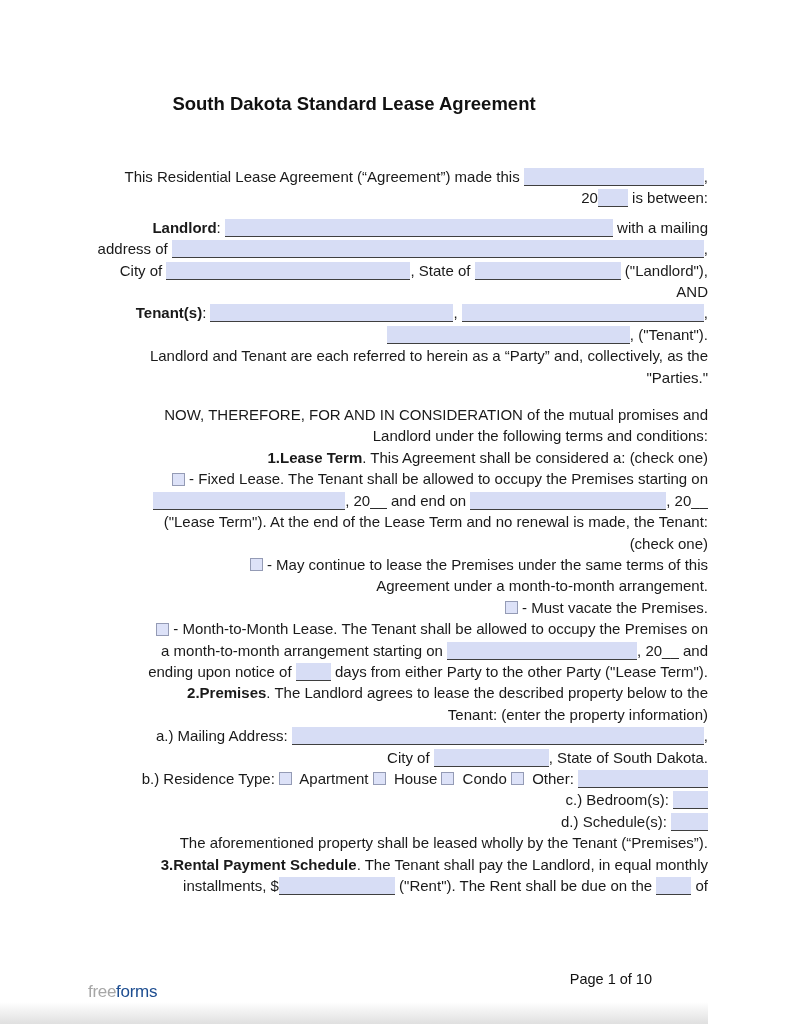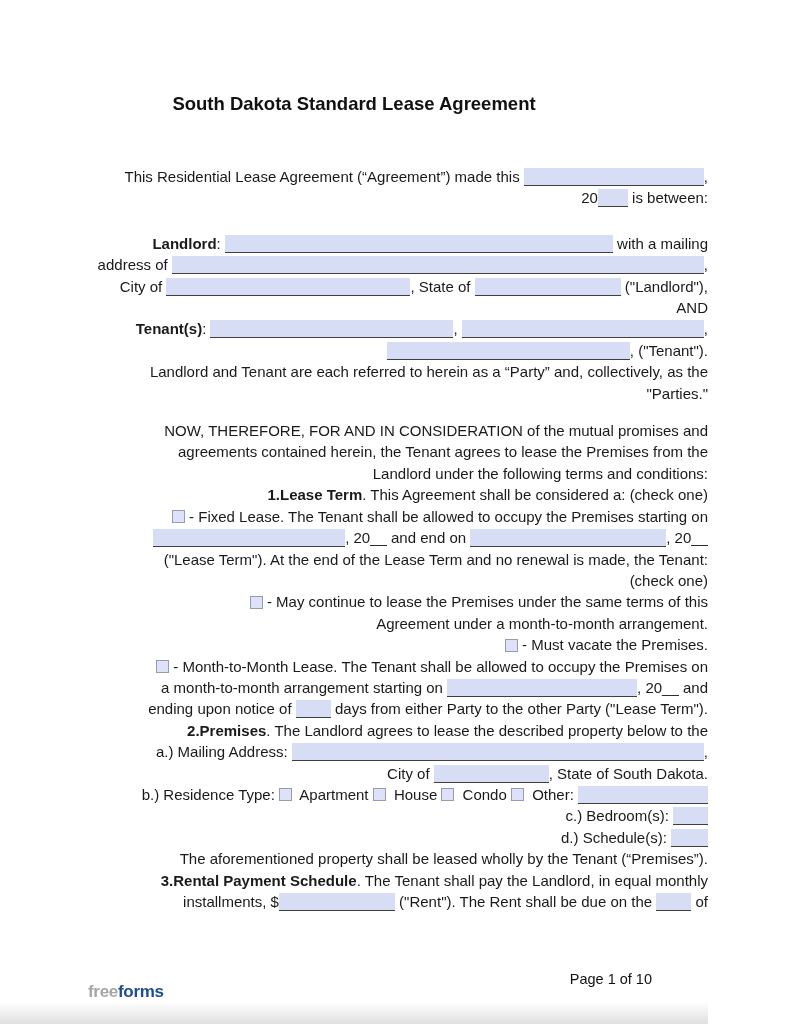--- a/index.html
+++ b/index.html
@@ -2,30 +2,30 @@
 <html><head>
 <meta charset="utf-8">
 <style>
   html,body{margin:0;padding:0;background:#ffffff;}
   .page{position:relative;width:708px;height:1024px;background:#fff;overflow:hidden;
         font-family:"Liberation Sans","DejaVu Sans",sans-serif;font-size:15px;color:#1a1a1a;}
   .title{margin:0;padding-top:92px;text-align:center;font-size:18.5px;font-weight:700;line-height:23px;color:#111;}
   .content{margin-left:86px;width:622px;text-align:right;}
   .line{line-height:21.4px;white-space:nowrap;}
   .b{font-weight:700;}
-  .mt51{margin-top:51px}.mt8{margin-top:24px}.mt7{margin-top:16px}.mt4{}
+  .mt51{margin-top:51px}.mt8{margin-top:8px}.mt7{margin-top:16px}.mt4{}
   .num{display:inline-block;width:22px;font-weight:700;}
   .ind1{padding-left:23px}
   .ind2{padding-left:72px}
   .inda{padding-left:26px}
   .indcity{padding-left:61px}
   .indt3{padding-left:84px}
   .blank{display:inline-block;height:17px;vertical-align:-4px;background:#d7ddf5;border-bottom:1.5px solid #3f3f3f;}
   .cb{display:inline-block;width:11px;height:11px;background:#dde2f8;border:1px solid #949bb5;vertical-align:-1.5px;margin-right:4px;}
-  .footer-brand{position:absolute;left:88px;top:982px;font-size:17px;font-weight:700;letter-spacing:-0.3px;}
+  .footer-brand{position:absolute;left:88px;top:982px;font-size:17px;font-weight:400;letter-spacing:-0.3px;}
   .brand-free{color:#a6a6a6;}
   .brand-forms{color:#1d4d90;}
   .page-label{position:absolute;right:56px;top:971px;font-size:14.5px;color:#111;padding-left:35px;}
   .bottom-fade{position:absolute;left:0;right:0;bottom:0;height:22px;
         background:linear-gradient(to bottom,rgba(210,210,210,0) 0%,rgba(198,198,198,0.55) 100%);}
 </style>
 </head>
 <body>
 
 <div class="page">
@@ -48,39 +48,39 @@
       <div class="line indt3"><span class="blank" style="width:243px"></span><span>, ("Tenant").</span></div>
     </div>
 
     <div>
       <div class="line">Landlord and Tenant are each referred to herein as a “Party” and, collectively, as the</div>
       <div class="line">"Parties."</div>
     </div>
 
     <div class="mt7">
       <div class="line">NOW, THEREFORE, FOR AND IN CONSIDERATION of the mutual promises and</div>
-      <div class="line">agreements contained herein, the Tenant agrees to lease the Premises from the</div>
       <div class="line">Landlord under the following terms and conditions:</div>
     </div>
 
     <div class="mt4">
 
       <div class="line"><span class="num">1.</span><span class="b">Lease Term</span><span>. This Agreement shall be considered a: (check one)</span></div>
       <div class="line ind1"><span class="cb"></span><span>- Fixed Lease. The Tenant shall be allowed to occupy the Premises starting on</span></div>
       <div class="line ind1"><span class="blank" style="width:192px"></span><span>, 20__ and end on </span><span class="blank" style="width:196px"></span><span>, 20__</span></div>
       <div class="line ind1">("Lease Term"). At the end of the Lease Term and no renewal is made, the Tenant:</div>
       <div class="line ind1">(check one)</div>
       <div class="line ind2"><span class="cb"></span><span>- May continue to lease the Premises under the same terms of this</span></div>
       <div class="line ind2">Agreement under a month-to-month arrangement.</div>
       <div class="line ind2"><span class="cb"></span><span>- Must vacate the Premises.</span></div>
       <div class="line ind1"><span class="cb"></span><span>- Month-to-Month Lease. The Tenant shall be allowed to occupy the Premises on</span></div>
       <div class="line ind1"><span>a month-to-month arrangement starting on </span><span class="blank" style="width:190px"></span><span>, 20__ and</span></div>
       <div class="line ind1"><span>ending upon notice of </span><span class="blank" style="width:35px"></span><span> days from either Party to the other Party ("Lease Term").</span></div>
 
       <div class="line"><span class="num">2.</span><span class="b">Premises</span><span>. The Landlord agrees to lease the described property below to the</span></div>
+      <div class="line ind1">Tenant: (enter the property information)</div>
       <div class="line inda"><span>a.) Mailing Address: </span><span class="blank" style="width:412px"></span><span>,</span></div>
       <div class="line indcity"><span>City of </span><span class="blank" style="width:115px"></span><span>, State of South Dakota.</span></div>
       <div class="line inda"><span>b.) Residence Type: </span><span class="cb"></span><span> Apartment </span><span class="cb"></span><span> House </span><span class="cb"></span><span> Condo </span><span class="cb"></span><span> Other: </span><span class="blank" style="width:130px"></span></div>
       <div class="line inda"><span>c.) Bedroom(s): </span><span class="blank" style="width:35px"></span></div>
       <div class="line inda"><span>d.) Schedule(s): </span><span class="blank" style="width:37px"></span></div>
       <div class="line ind1">The aforementioned property shall be leased wholly by the Tenant (“Premises”).</div>
 
       <div class="line"><span class="num">3.</span><span class="b">Rental Payment Schedule</span><span>. The Tenant shall pay the Landlord, in equal monthly</span></div>
       <div class="line ind1"><span>installments, $</span><span class="blank" style="width:116px"></span><span> ("Rent"). The Rent shall be due on the </span><span class="blank" style="width:35px"></span><span> of</span></div>
 

